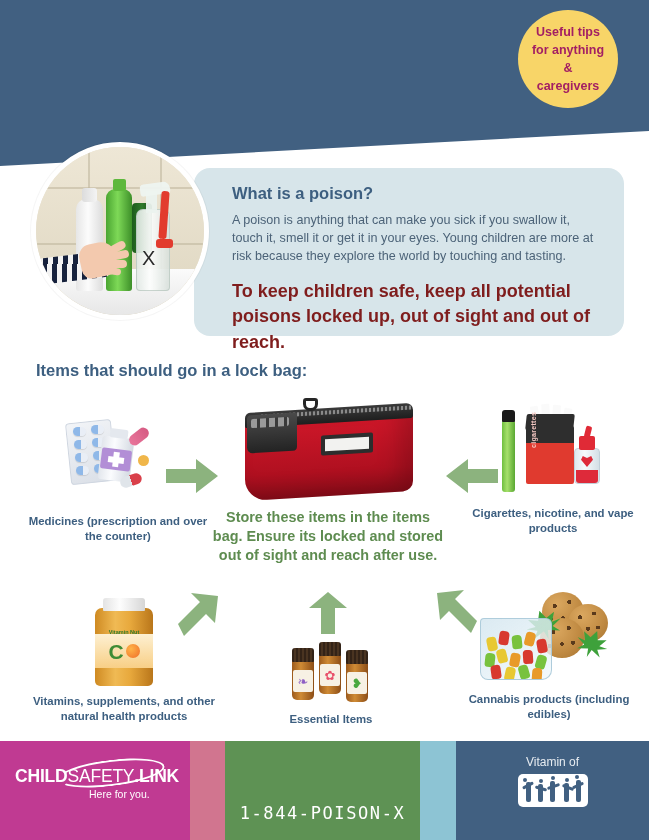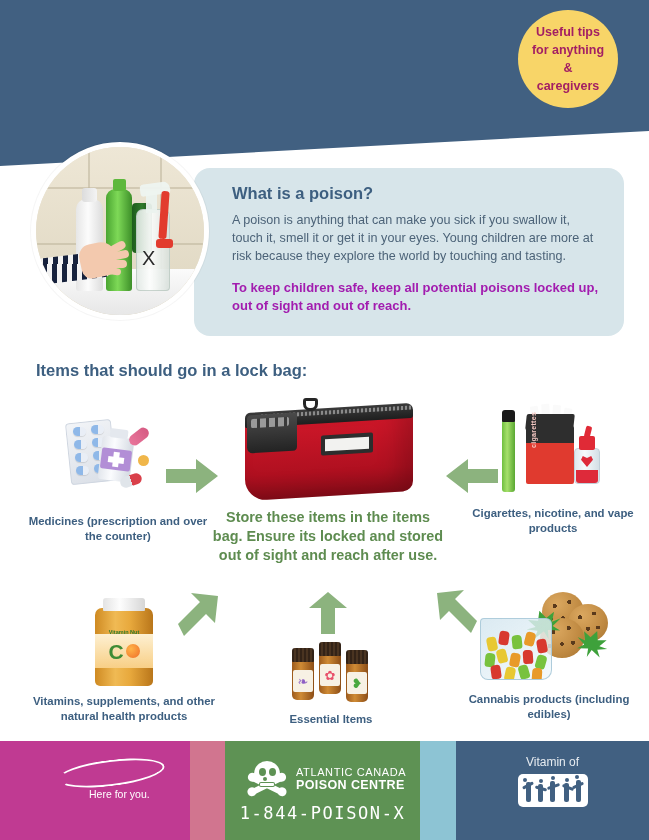--- a/index.html
+++ b/index.html
@@ -142,21 +142,21 @@
     padding:16px 22px 0 38px;
   }
   .info-title {
     font-size:16.5px; font-weight:700; color:#3d5f80;
     margin-bottom:9px;
   }
   .info-body {
     font-size:12.6px; color:#4c6378; line-height:1.42;
   }
   .info-bold {
-    font-size:13px; font-weight:700; color:#a21caf;
+    font-size:18px; font-weight:700; color:#7f1d1d;
     line-height:1.42; margin-top:13px;
   }
 
   
   .lockbag-heading {
     position:absolute; left:36px; top:361px;
     font-size:16.5px; font-weight:700; color:#3d5f80;
   }
 
   
@@ -583,43 +583,31 @@
     <div class="gummy" style="left:38px;top:46px;background:#78c23e;transform:rotate(-16deg);"></div>
     <div class="gummy" style="left:51px;top:49px;background:#e89a2a;transform:rotate(4deg);"></div>
   </div>
 </div>
 <div class="item-label" style="left:456px;top:692px;width:186px;text-align:center;">Cannabis products (including edibles)</div>
 
 <div class="footer">
 
   <div class="f-csl">
     <div class="csl-logo">
+      <div class="csl-word">
+        <b>CHILD</b><i>SAFETY</i><b>.LINK</b>
+      </div>
       <div class="csl-swoosh"></div>
       <div class="csl-tag">Here for you.</div>
     </div>
   </div>
 
   <div class="f-div-pink"></div>
 
   <div class="f-poison">
-    <div class="skull-row">
-      <div class="skull">
-        <div class="bone bone-a"></div>
-        <div class="bone bone-b"></div>
-        <div class="skull-head"></div>
-        <div class="skull-eye" style="left:12px;"></div>
-        <div class="skull-eye" style="left:22px;"></div>
-        <div class="skull-nose"></div>
-        <div class="skull-jaw"></div>
-      </div>
-      <div class="acpc">
-        <div class="acpc-1">ATLANTIC CANADA</div>
-        <div class="acpc-2">POISON CENTRE</div>
-      </div>
-    </div>
     <div class="poison-num">1-844-POISON-X</div>
   </div>
 
   <div class="f-div-blue"></div>
 
   <div class="f-iwk">
     <div class="iwk-top">Vitamin of</div>
     <div class="iwk-mark">
       <div class="iwk-fig" style="left:8px;top:8px;width:5px;height:20px;border-radius:2px;"></div>
       <div class="iwk-fig" style="left:5px;top:4px;width:4px;height:4px;border-radius:50%;"></div>

